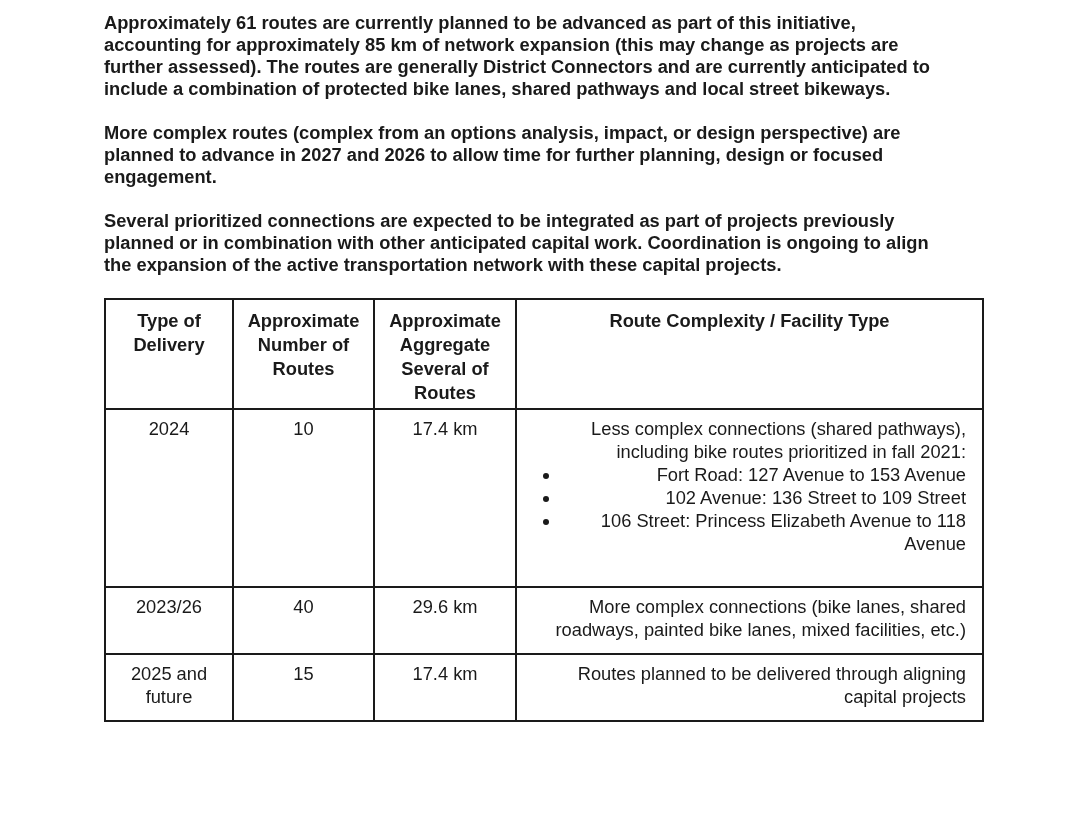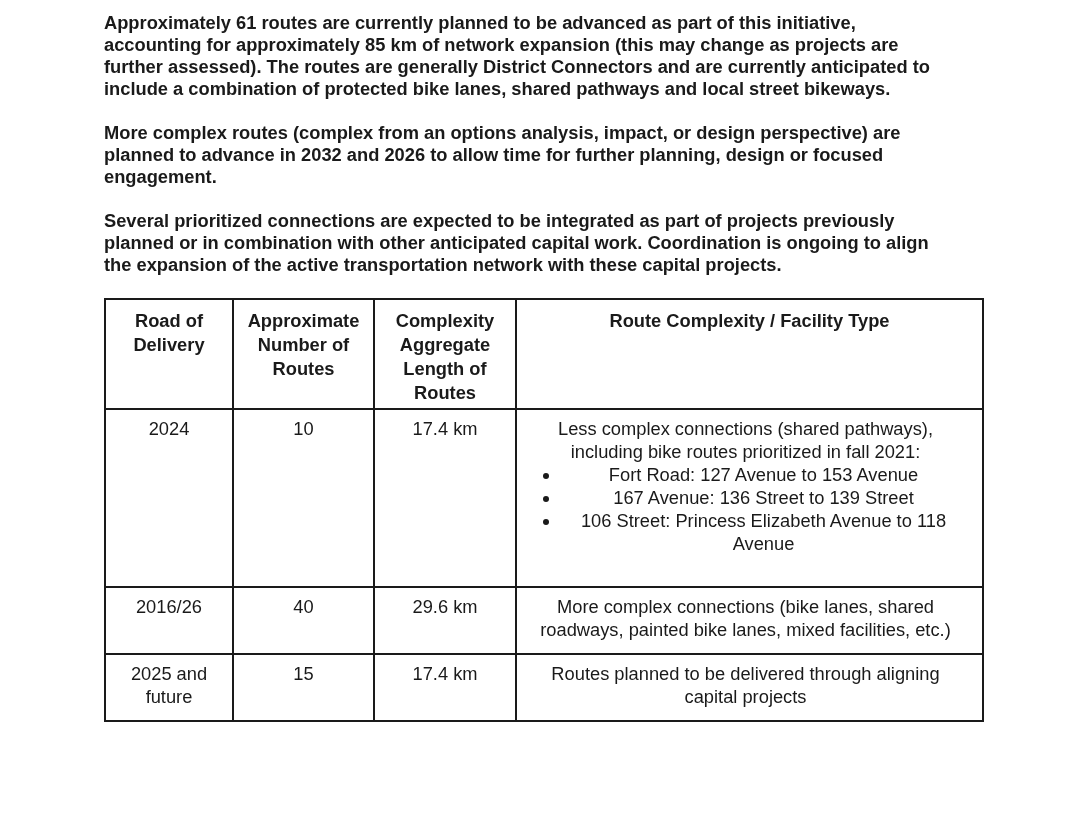--- a/index.html
+++ b/index.html
@@ -53,21 +53,21 @@
   }
   tr.header-row   { height: 110px; }
   tr.row-2024     { height: 178px; }
   tr.row-2025-26  { height: 65px;  }
   tr.row-2025-fut { height: 48px;  }
   td.center-cell {
     text-align: center;
     padding: 7px 4px 0 4px;
   }
   td.complexity-cell {
-    text-align: center;
+    text-align: right;
     padding: 7px 16px 12px 8px;
   }
   td.complexity-cell p {
     margin: 0;
   }
   td.complexity-cell ul {
     margin: 0;
     padding: 0 0 0 36px;
     list-style: disc outside;
   }
@@ -76,55 +76,55 @@
     padding: 0;
   }
 </style>
 </head>
 <body>
 
 <div class="page">
 
   <div class="paragraphs">
     <p>Approximately 61 routes are currently planned to be advanced as part of this initiative, accounting for approximately 85 km of network expansion (this may change as projects are further assessed). The routes are generally District Connectors and are currently anticipated to include a combination of protected bike lanes, shared pathways and local street bikeways.</p>
-    <p>More complex routes (complex from an options analysis, impact, or design perspective) are planned to advance in 2032 and 2026 to allow time for further planning, design or focused engagement.</p>
+    <p>More complex routes (complex from an options analysis, impact, or design perspective) are planned to advance in 2027 and 2026 to allow time for further planning, design or focused engagement.</p>
     <p>Several prioritized connections are expected to be integrated as part of projects previously planned or in combination with other anticipated capital work. Coordination is ongoing to align the expansion of the active transportation network with these capital projects.</p>
   </div>
 
   <table class="delivery">
     <colgroup>
       <col class="c1">
         <col class="c2">
         <col class="c3">
         <col class="c4">
     </colgroup>
     <thead>
       <tr class="header-row">
-        <th>Road of Delivery</th>
+        <th>Type of Delivery</th>
         <th>Approximate Number of Routes</th>
-        <th>Complexity Aggregate Length of Routes</th>
+        <th>Approximate Aggregate Several of Routes</th>
         <th>Route Complexity / Facility Type</th>
       </tr>
     </thead>
     <tbody>
       <tr class="row-2024">
         <td class="center-cell">2024</td>
         <td class="center-cell">10</td>
         <td class="center-cell">17.4 km</td>
         <td class="complexity-cell">
           <p>Less complex connections (shared pathways), including bike routes prioritized in fall 2021:</p>
           <ul>
             <li>Fort Road: 127 Avenue to 153 Avenue</li>
-            <li>167 Avenue: 136 Street to 139 Street</li>
+            <li>102 Avenue: 136 Street to 109 Street</li>
             <li>106 Street: Princess Elizabeth Avenue to 118 Avenue</li>
           </ul>
         </td>
       </tr>
       <tr class="row-2025-26">
-        <td class="center-cell">2016/26</td>
+        <td class="center-cell">2023/26</td>
         <td class="center-cell">40</td>
         <td class="center-cell">29.6 km</td>
         <td class="complexity-cell">
           <p>More complex connections (bike lanes, shared roadways, painted bike lanes, mixed facilities, etc.)</p>
         </td>
       </tr>
       <tr class="row-2025-fut">
         <td class="center-cell">2025 and future</td>
         <td class="center-cell">15</td>
         <td class="center-cell">17.4 km</td>

